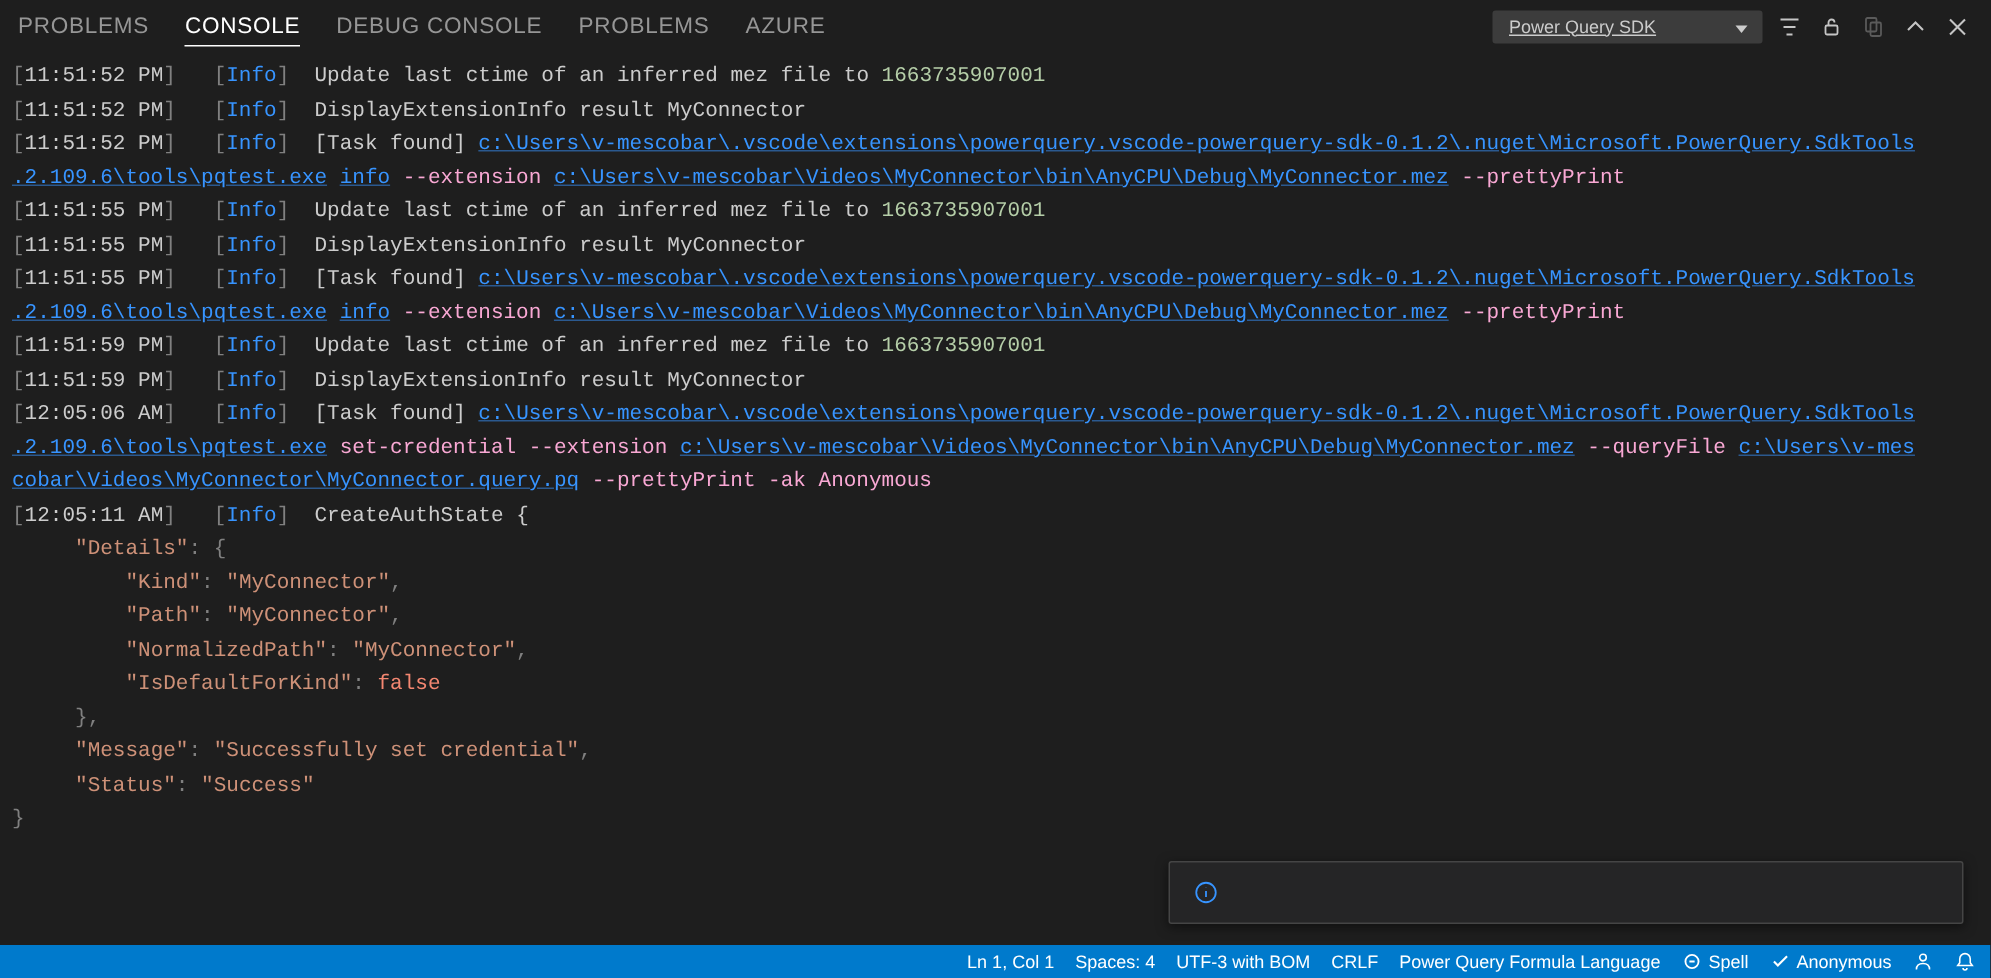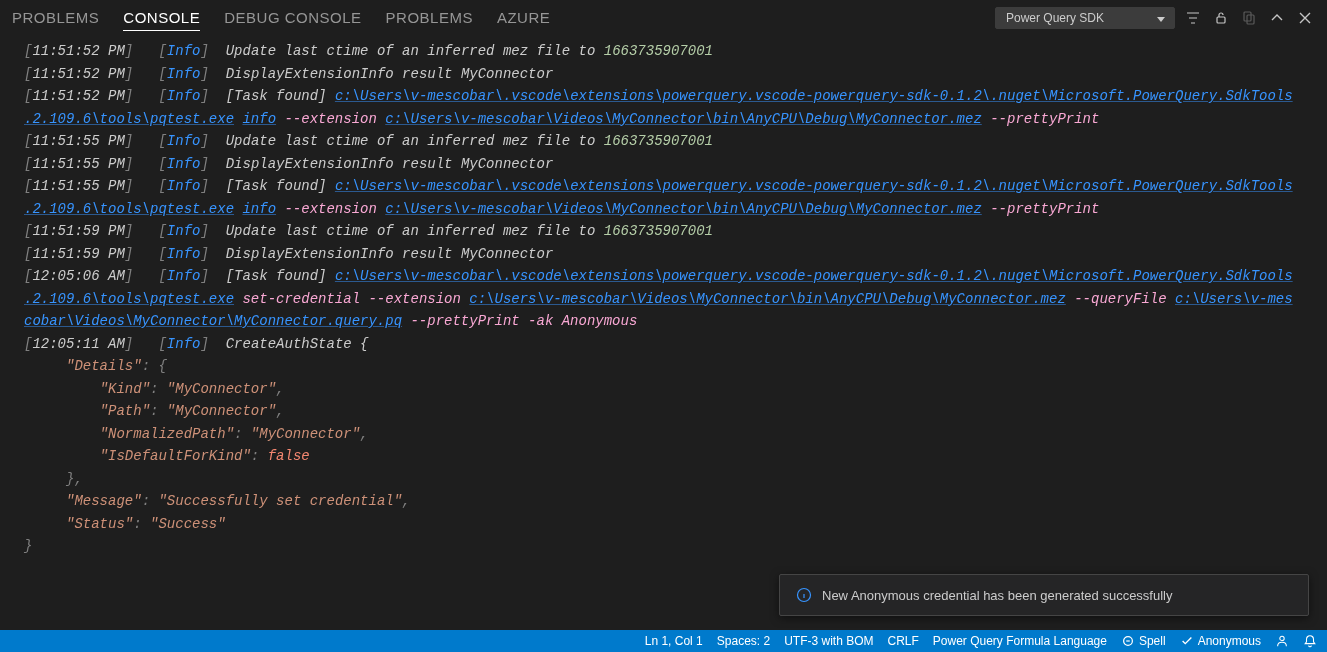--- a/index.html
+++ b/index.html
@@ -35,45 +35,45 @@
   .dropdown {
     background: #3c3c3c;
     border: 1px solid #3c3c3c;
     color: #cccccc;
     font-family: "Segoe UI", sans-serif;
     font-size: 12px;
     padding: 3px 28px 3px 10px;
     position: relative;
     border-radius: 2px;
     min-width: 180px;
+    text-decoration: underline;
   }
   .dropdown::after {
     content: "";
     position: absolute;
     right: 9px;
     top: 9px;
     border-left: 4px solid transparent;
     border-right: 4px solid transparent;
     border-top: 5px solid #cccccc;
   }
   .icon-btn {
     width: 20px; height: 20px;
     color: #c5c5c5;
     display: flex; align-items: center; justify-content: center;
     cursor: pointer;
   }
   .icon-btn svg { width: 16px; height: 16px; }
   .icon-btn.disabled { color: #5a5a5a; cursor: default;}
   .output {
-    padding: 4px 24px 8px 24px;
+    padding: 4px 24px 8px 8px;
     line-height: 22.5px;
     white-space: pre;
     overflow: hidden;
     height: 588px;
-    font-style: italic;
   }
   .punct { color: #808080; }
   .time { color: #cccccc; }
   .info-label { color: #3794ff; }
   .msg { color: #cccccc; }
   .path-link { color: #3794ff; text-decoration: underline; text-decoration-color: rgba(55,148,255,0.5); cursor: pointer;}
   .num { color: #b5cea8; }
   .arg { color: #f9a8d4; }
   .key { color: #ce9178; }
   .str { color: #ce9178; }
@@ -156,26 +156,25 @@
   </div>
 </div>
 
 <div class="output" id="output"><div><span class="punct">[</span><span class="time">11:51:52 PM</span><span class="punct">]   </span><span class="punct">[</span><span class="info-label">Info</span><span class="punct">]  </span><span class="msg">Update last ctime of an inferred mez file to </span><span class="num">1663735907001</span></div><div><span class="punct">[</span><span class="time">11:51:52 PM</span><span class="punct">]   </span><span class="punct">[</span><span class="info-label">Info</span><span class="punct">]  </span><span class="msg">DisplayExtensionInfo result MyConnector</span></div><div><span class="punct">[</span><span class="time">11:51:52 PM</span><span class="punct">]   </span><span class="punct">[</span><span class="info-label">Info</span><span class="punct">]  </span><span class="msg">[Task found] </span><span class="path-link">c:\Users\v-mescobar\.vscode\extensions\powerquery.vscode-powerquery-sdk-0.1.2\.nuget\Microsoft.PowerQuery.SdkTools</span></div><div><span class="path-link">.2.109.6\tools\pqtest.exe</span><span class="arg"> </span><span class="path-link">info</span><span class="arg"> --extension </span><span class="path-link">c:\Users\v-mescobar\Videos\MyConnector\bin\AnyCPU\Debug\MyConnector.mez</span><span class="arg"> --prettyPrint</span></div><div><span class="punct">[</span><span class="time">11:51:55 PM</span><span class="punct">]   </span><span class="punct">[</span><span class="info-label">Info</span><span class="punct">]  </span><span class="msg">Update last ctime of an inferred mez file to </span><span class="num">1663735907001</span></div><div><span class="punct">[</span><span class="time">11:51:55 PM</span><span class="punct">]   </span><span class="punct">[</span><span class="info-label">Info</span><span class="punct">]  </span><span class="msg">DisplayExtensionInfo result MyConnector</span></div><div><span class="punct">[</span><span class="time">11:51:55 PM</span><span class="punct">]   </span><span class="punct">[</span><span class="info-label">Info</span><span class="punct">]  </span><span class="msg">[Task found] </span><span class="path-link">c:\Users\v-mescobar\.vscode\extensions\powerquery.vscode-powerquery-sdk-0.1.2\.nuget\Microsoft.PowerQuery.SdkTools</span></div><div><span class="path-link">.2.109.6\tools\pqtest.exe</span><span class="arg"> </span><span class="path-link">info</span><span class="arg"> --extension </span><span class="path-link">c:\Users\v-mescobar\Videos\MyConnector\bin\AnyCPU\Debug\MyConnector.mez</span><span class="arg"> --prettyPrint</span></div><div><span class="punct">[</span><span class="time">11:51:59 PM</span><span class="punct">]   </span><span class="punct">[</span><span class="info-label">Info</span><span class="punct">]  </span><span class="msg">Update last ctime of an inferred mez file to </span><span class="num">1663735907001</span></div><div><span class="punct">[</span><span class="time">11:51:59 PM</span><span class="punct">]   </span><span class="punct">[</span><span class="info-label">Info</span><span class="punct">]  </span><span class="msg">DisplayExtensionInfo result MyConnector</span></div><div><span class="punct">[</span><span class="time">12:05:06 AM</span><span class="punct">]   </span><span class="punct">[</span><span class="info-label">Info</span><span class="punct">]  </span><span class="msg">[Task found] </span><span class="path-link">c:\Users\v-mescobar\.vscode\extensions\powerquery.vscode-powerquery-sdk-0.1.2\.nuget\Microsoft.PowerQuery.SdkTools</span></div><div><span class="path-link">.2.109.6\tools\pqtest.exe</span><span class="arg"> set-credential --extension </span><span class="path-link">c:\Users\v-mescobar\Videos\MyConnector\bin\AnyCPU\Debug\MyConnector.mez</span><span class="arg"> --queryFile </span><span class="path-link">c:\Users\v-mes</span></div><div><span class="path-link">cobar\Videos\MyConnector\MyConnector.query.pq</span><span class="arg"> --prettyPrint -ak Anonymous</span></div><div><span class="punct">[</span><span class="time">12:05:11 AM</span><span class="punct">]   </span><span class="punct">[</span><span class="info-label">Info</span><span class="punct">]  </span><span class="msg">CreateAuthState {</span></div><div><span class="punct">     </span><span class="key">"Details"</span><span class="punct">: {</span></div><div><span class="punct">         </span><span class="key">"Kind"</span><span class="punct">: </span><span class="str">"MyConnector"</span><span class="punct">,</span></div><div><span class="punct">         </span><span class="key">"Path"</span><span class="punct">: </span><span class="str">"MyConnector"</span><span class="punct">,</span></div><div><span class="punct">         </span><span class="key">"NormalizedPath"</span><span class="punct">: </span><span class="str">"MyConnector"</span><span class="punct">,</span></div><div><span class="punct">         </span><span class="key">"IsDefaultForKind"</span><span class="punct">: </span><span class="false">false</span></div><div><span class="punct">     </span><span class="punct">},</span></div><div><span class="punct">     </span><span class="key">"Message"</span><span class="punct">: </span><span class="str">"Successfully set credential"</span><span class="punct">,</span></div><div><span class="punct">     </span><span class="key">"Status"</span><span class="punct">: </span><span class="str">"Success"</span></div><div><span class="punct"></span><span class="punct">}</span></div></div>
 
 <div class="notification">
   <svg viewBox="0 0 16 16" fill="none" stroke="#3794ff" stroke-width="1.2">
       <circle cx="8" cy="8" r="6.5"></circle>
       <path d="M8 7v4M8 4.7v.1"></path>
     </svg>
-  <span>New Anonymous credential has been generated successfully</span>
 </div>
 
 <div class="status-bar">
   <span class="status-item">Ln 1, Col 1</span>
-  <span class="status-item">Spaces: 2</span>
+  <span class="status-item">Spaces: 4</span>
   <span class="status-item">UTF-3 with BOM</span>
   <span class="status-item">CRLF</span>
   <span class="status-item">Power Query Formula Language</span>
   <span class="status-item">
       <svg viewBox="0 0 16 16" fill="none" stroke="currentColor" stroke-width="1.4">
         <circle cx="8" cy="8" r="5"></circle>
         <path d="M6 8h4"></path>
       </svg>
       <span>Spell</span>
     </span>

